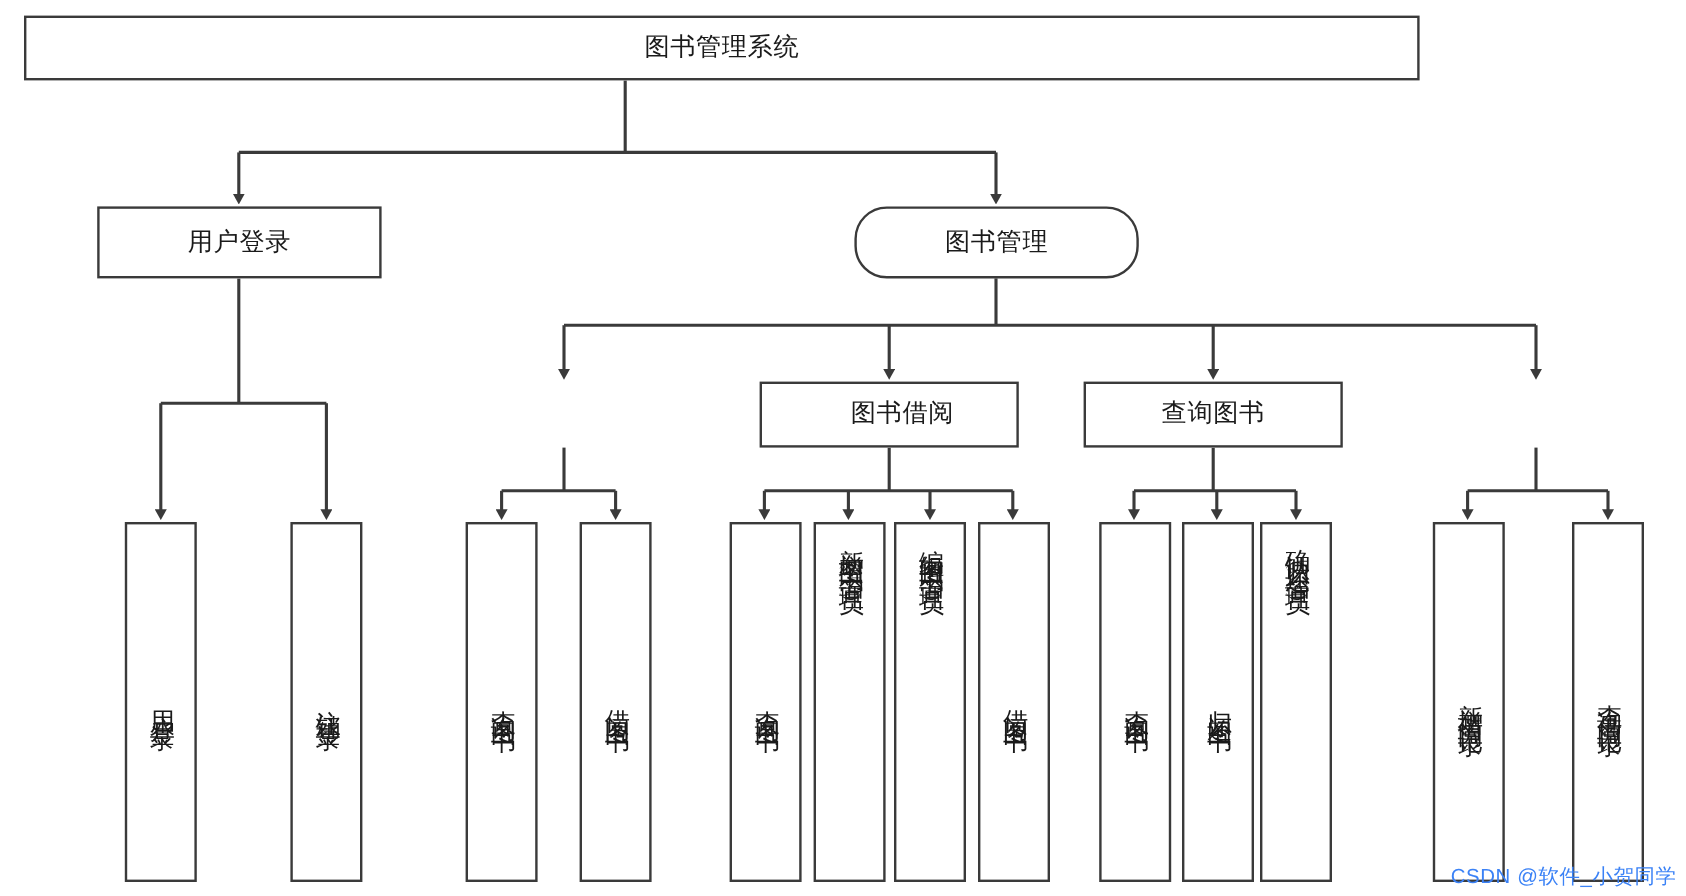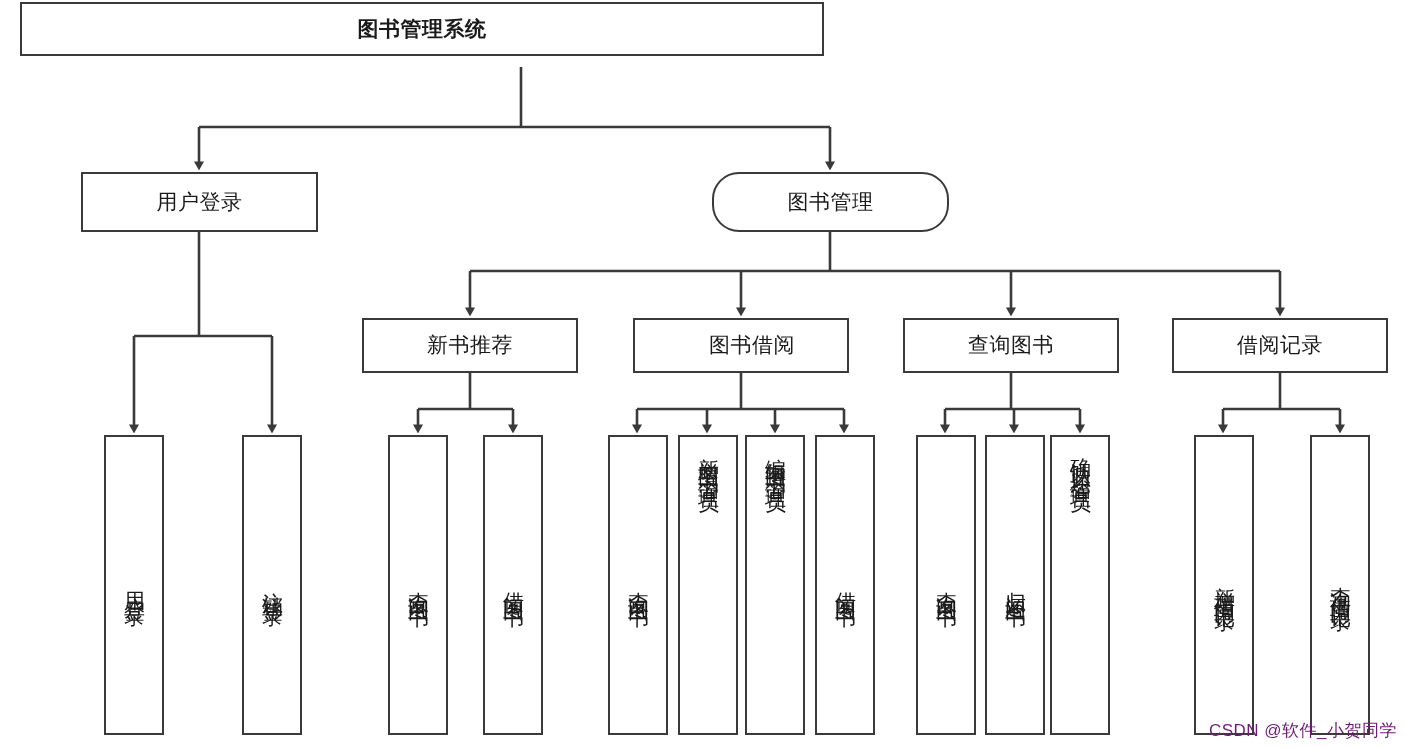--- a/index.html
+++ b/index.html
@@ -56,21 +56,21 @@
     justify-content: center;
   }
   .node-v.topalign {
     justify-content: flex-start;
   }
   .watermark {
     position: absolute;
     right: 8px;
     bottom: 5px;
     font-size: 17px;
-    color: #701a75;
+    color: #3b82f6;
     letter-spacing: 0.5px;
     white-space: nowrap;
   }
 </style>
 </head>
 <body>
 
 <div id="canvas">
 
   <svg id="edges" viewBox="0 0 1405 747" xmlns="http://www.w3.org/2000/svg">
@@ -116,29 +116,27 @@
       <path d="M1014,409 L1014,425" marker-end="url(#arrow)"></path>
       <path d="M1080,409 L1080,425" marker-end="url(#arrow)"></path>
 
       <path d="M1280,373 L1280,409"></path>
       <path d="M1223,409 L1340,409"></path>
       <path d="M1223,409 L1223,425" marker-end="url(#arrow)"></path>
       <path d="M1340,409 L1340,425" marker-end="url(#arrow)"></path>
     </g>
   </svg>
 
-  <div class="node node-h root" style="left:20px; top:2px; width:804px; height:54px;font-weight:bold;">图书管理系统</div>
+  <div class="node node-h root" style="left:20px; top:13px; width:1163px; height:54px;">图书管理系统</div>
 
   <div class="node node-h" style="left:81px; top:172px; width:237px; height:60px;">用户登录</div>
   <div class="node node-h" style="left:712px; top:172px; width:237px; height:60px;border-radius:27px;">图书管理</div>
 
-  <div class="node node-h" style="left:362px; top:318px; width:216px; height:55px;">新书推荐</div>
   <div class="node node-h" style="left:633px; top:318px; width:216px; height:55px;padding-left:22px;">图书借阅</div>
   <div class="node node-h" style="left:903px; top:318px; width:216px; height:55px;">查询图书</div>
-  <div class="node node-h" style="left:1172px; top:318px; width:216px; height:55px;">借阅记录</div>
 
   <div class="node node-v" style="left:104px; top:435px; width:60px; height:300px;">用户登录</div>
   <div class="node node-v" style="left:242px; top:435px; width:60px; height:300px;">注销登录</div>
 
   <div class="node node-v" style="left:388px; top:435px; width:60px; height:300px;">查询图书</div>
   <div class="node node-v" style="left:483px; top:435px; width:60px; height:300px;">借阅图书</div>
 
   <div class="node node-v" style="left:608px; top:435px; width:60px; height:300px;">查询图书</div>
   <div class="node node-v topalign" style="left:678px; top:435px; width:60px; height:300px;">新增图书（管理员）</div>
   <div class="node node-v topalign" style="left:745px; top:435px; width:60px; height:300px;">编辑图书（管理员）</div>

